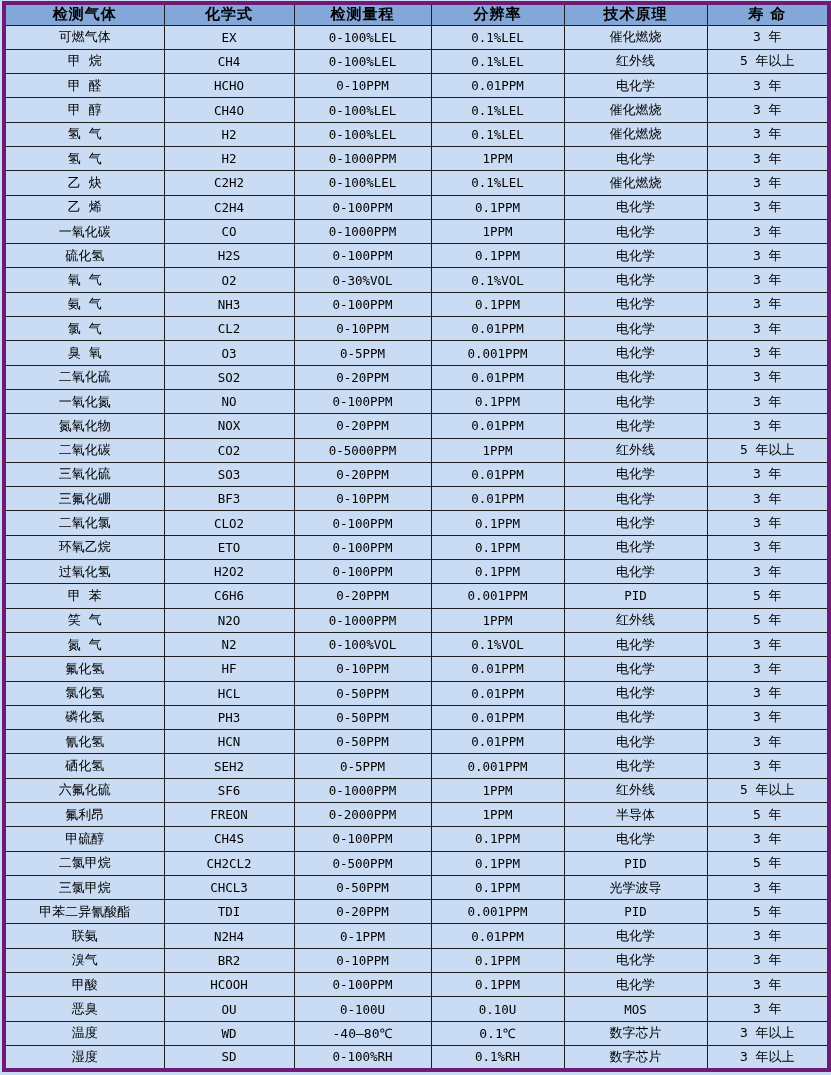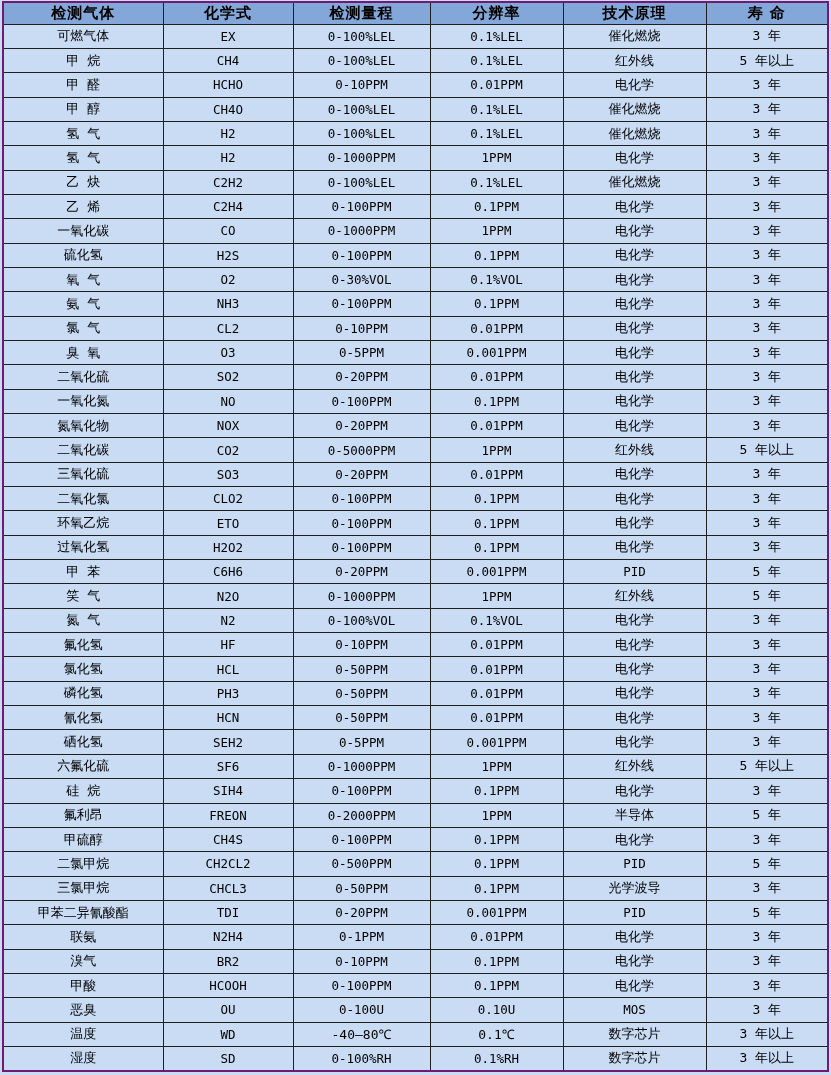--- a/index.html
+++ b/index.html
@@ -10,21 +10,21 @@
     background: #c9dcf4;
     overflow: hidden;
     font-family: "DejaVu Sans Mono", "Liberation Mono", monospace;
   }
   table.spec {
     border-collapse: collapse;
     table-layout: fixed;
     width: 826px;
     height: 1071px;
     margin: 1px 18px 0 2px;
-    border: 2px solid #701a75;
+    border: 4px solid #701a75;
   }
   col.c0 { width: 160px; }
   col.c1 { width: 130px; }
   col.c2 { width: 137px; }
   col.c3 { width: 133px; }
   col.c4 { width: 143px; }
   col.c5 { width: 122px; }
   th, td {
     border: 1px solid #1f1f1f;
     text-align: center;
@@ -218,20 +218,28 @@
       </tr>
       <tr>
         <td>三氧化硫</td>
         <td class="latin">SO3</td>
         <td class="latin">0-20PPM</td>
         <td class="latin">0.01PPM</td>
         <td>电化学</td>
         <td>3 年</td>
       </tr>
       <tr>
+        <td>三氟化硼</td>
+        <td class="latin">BF3</td>
+        <td class="latin">0-10PPM</td>
+        <td class="latin">0.01PPM</td>
+        <td>电化学</td>
+        <td>3 年</td>
+      </tr>
+      <tr>
         <td>二氧化氯</td>
         <td class="latin">CLO2</td>
         <td class="latin">0-100PPM</td>
         <td class="latin">0.1PPM</td>
         <td>电化学</td>
         <td>3 年</td>
       </tr>
       <tr>
         <td>环氧乙烷</td>
         <td class="latin">ETO</td>
@@ -314,28 +322,20 @@
       </tr>
       <tr>
         <td>六氟化硫</td>
         <td class="latin">SF6</td>
         <td class="latin">0-1000PPM</td>
         <td class="latin">1PPM</td>
         <td>红外线</td>
         <td>5 年以上</td>
       </tr>
       <tr>
-        <td>硅 烷</td>
-        <td class="latin">SIH4</td>
-        <td class="latin">0-100PPM</td>
-        <td class="latin">0.1PPM</td>
-        <td>电化学</td>
-        <td>3 年</td>
-      </tr>
-      <tr>
         <td>氟利昂</td>
         <td class="latin">FREON</td>
         <td class="latin">0-2000PPM</td>
         <td class="latin">1PPM</td>
         <td>半导体</td>
         <td>5 年</td>
       </tr>
       <tr>
         <td>甲硫醇</td>
         <td class="latin">CH4S</td>

